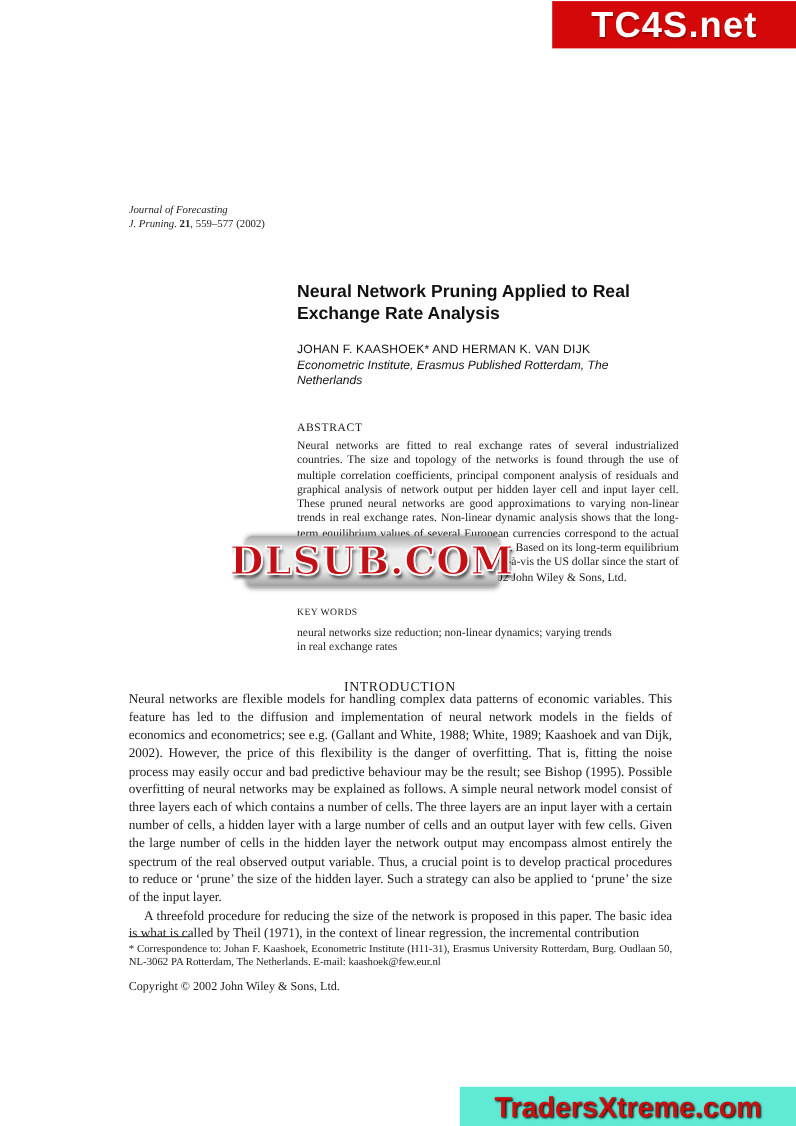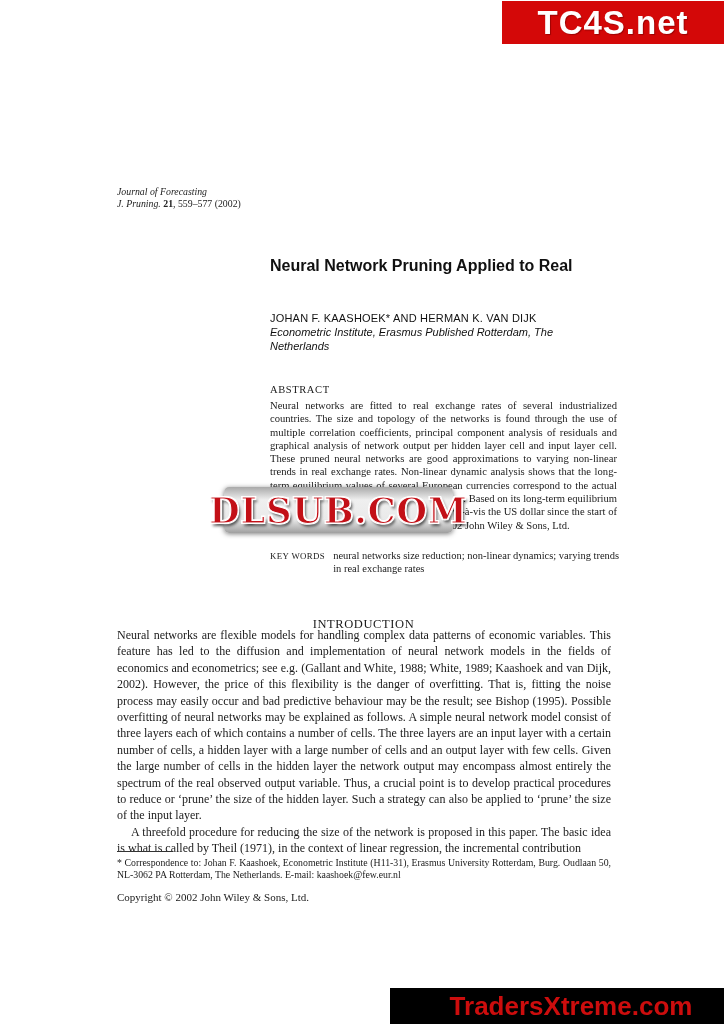--- a/index.html
+++ b/index.html
@@ -40,21 +40,21 @@
     font-family:"Liberation Sans", sans-serif; font-style:italic;
     font-size:11px; line-height:13.5px; color:#111111;
   }
 
   
   .abstract-label { position:absolute; left:270px; top:384px; font-size:10.5px; letter-spacing:0.6px; }
   .abstract-text {
     position:absolute; left:270px; top:399px; width:347px;
     font-size:10.6px; line-height:13.3px; text-align:justify;
   }
-  .keywords { position:absolute; left:270px; top:549px; width:352px; display:flex; gap:8px; }
+  .keywords { position:absolute; left:270px; top:549px; width:352px; display:flex; gap:8px;flex-direction:column; }
   .keywords-label { font-size:8.8px; letter-spacing:0.4px; white-space:nowrap; padding-top:2px; }
   .keywords-text { font-size:10.5px; line-height:13px; width:292px; }
 
   
   .intro-heading {
     position:absolute; left:117px; top:617px; width:493px;
     text-align:center; font-size:12.5px; letter-spacing:0.6px;
   }
   .body-text {
     position:absolute; left:117px; top:627px; width:494px;
@@ -82,21 +82,21 @@
     font-family:"DejaVu Serif", serif; font-weight:bold; font-size:35px;
     color:#c31017; letter-spacing:1px;
     -webkit-text-stroke:1px #ffffff;
     text-shadow:-1px -1px 0 #ffffff, 1px -1px 0 #ffffff, -1px 1px 0 #ffffff,
                  1px 1px 0 #ffffff, 2px 3px 3px rgba(0,0,0,0.65);
   }
 
   
   .wm-bottom {
     position:absolute; right:0; bottom:0; width:306px; height:36px;
-    background:#000000; display:flex; align-items:center; justify-content:center;padding-left:28px;
+    background:#5eead4; display:flex; align-items:center; justify-content:center;
   }
   .wm-bottom .wm-bottom-text {
     font-family:"Liberation Sans", sans-serif; font-weight:bold;
     font-size:26px; color:#cc0d0d; text-shadow:1px 1px 2px #000000;
   }
 </style>
 </head>
 <body>
 
 <div class="page">
@@ -105,20 +105,21 @@
     <span class="wm-top-text">TC4S.net</span>
   </div>
 
   <div class="journal-header">
     <div class="it">Journal of Forecasting</div>
     <div><span class="it">J. Pruning.</span> <span class="b">21</span><span>, 559–577 (2002)</span></div>
   </div>
 
   <div class="title">
     <div>Neural Network Pruning Applied to Real</div>
+    <div>Exchange Rate Analysis</div>
   </div>
 
   <div class="authors">JOHAN F. KAASHOEK* AND HERMAN K. VAN DIJK</div>
   <div class="affiliation">Econometric Institute, Erasmus Published Rotterdam, The Netherlands</div>
 
   <div class="abstract-label">ABSTRACT</div>
   <div class="abstract-text">Neural networks are fitted to real exchange rates of several industrialized countries. The size and topology of the networks is found through the use of multiple correlation coefficients, principal component analysis of residuals and graphical analysis of network output per hidden layer cell and input layer cell. These pruned neural networks are good approximations to varying non-linear trends in real exchange rates. Non-linear dynamic analysis shows that the long-term equilibrium values of several European currencies correspond to the actual values within the European Monetary System. Based on its long-term equilibrium value, the euro appears to be undervalued vis-à-vis the US dollar since the start of the EMU in January 1999. Copyright © 2002 John Wiley &amp; Sons, Ltd.</div>
 
   <div class="keywords">
     <span class="keywords-label">KEY WORDS</span>

